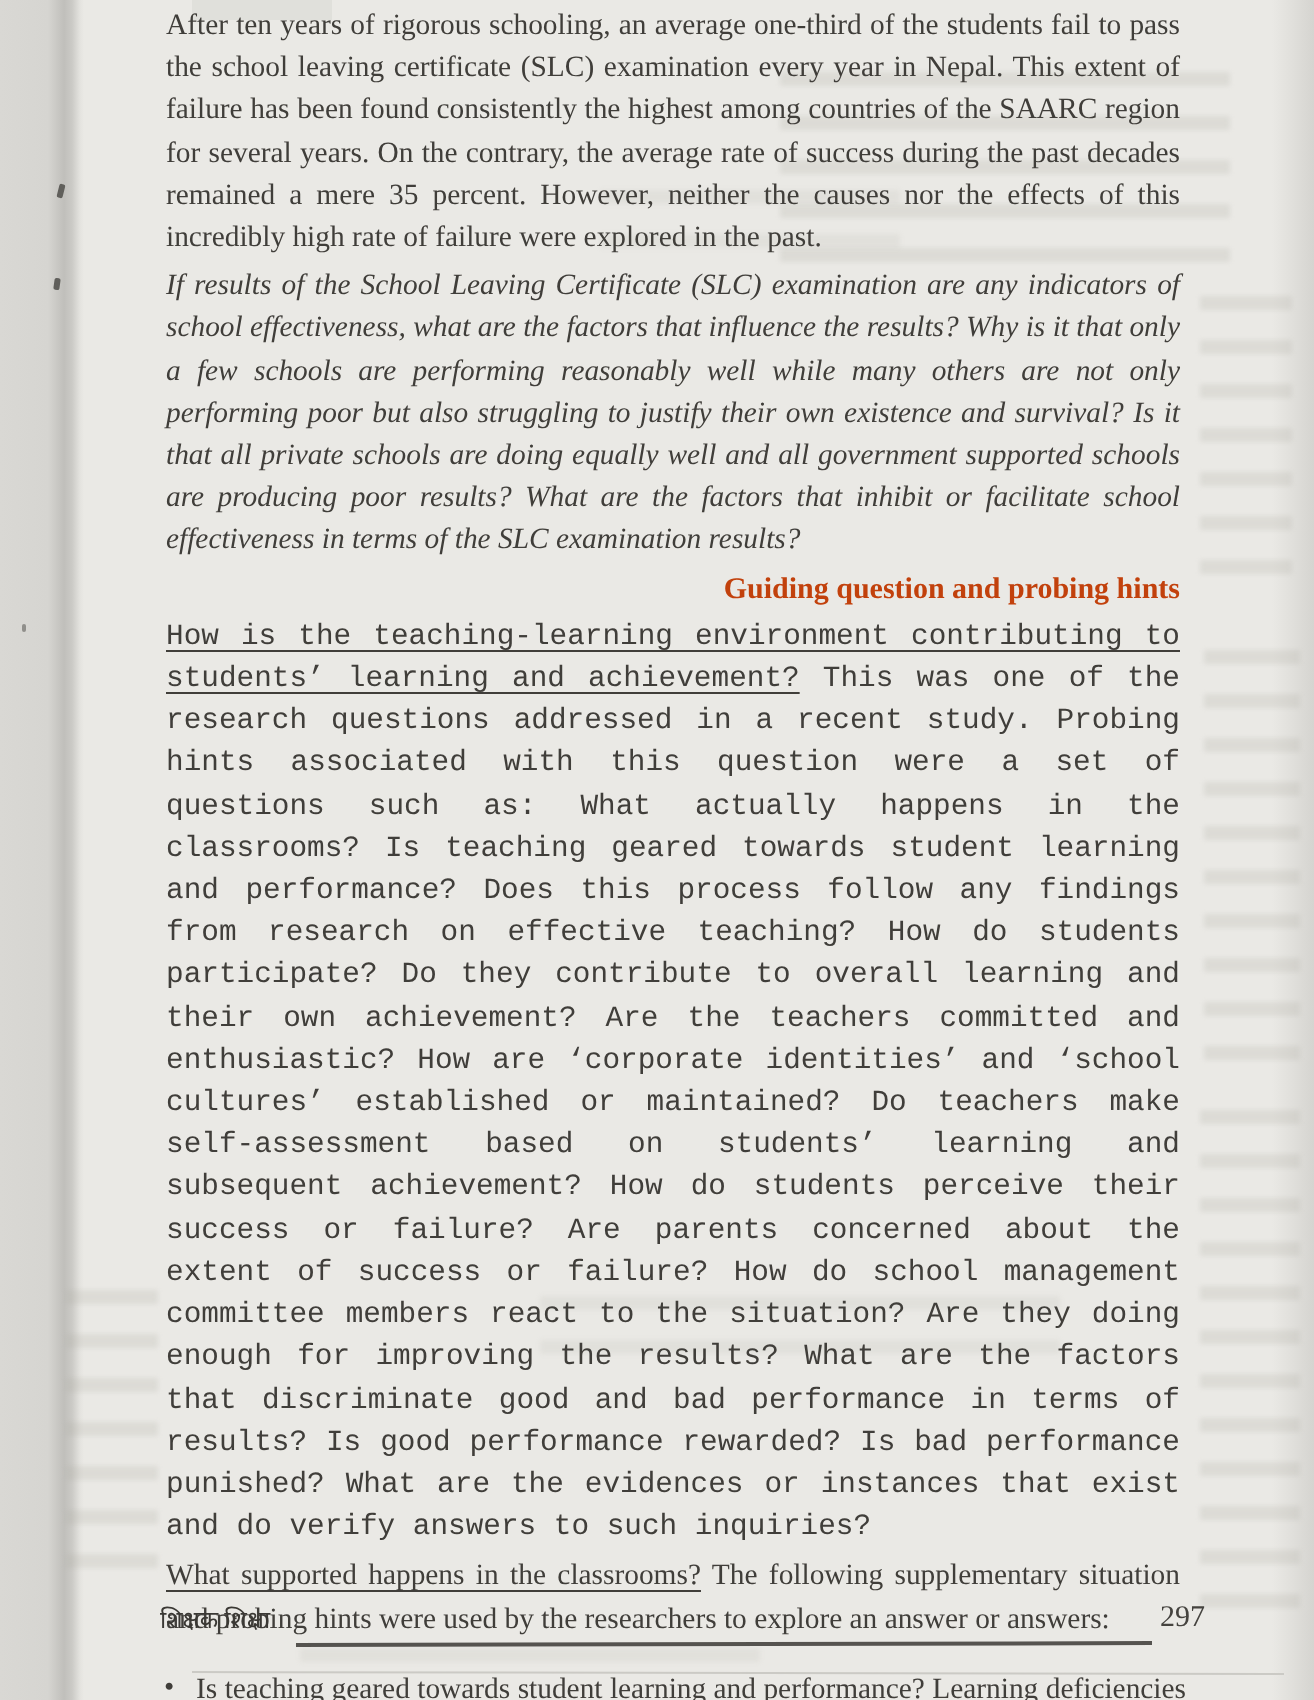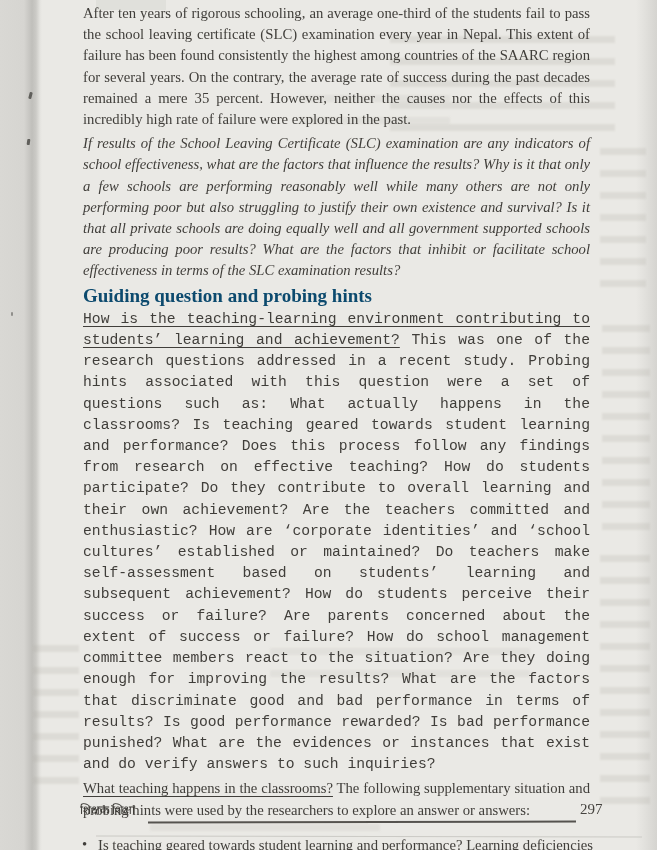--- a/index.html
+++ b/index.html
@@ -31,22 +31,22 @@
   
   .text-column {
     position:absolute; left:80px; top:0; width:513px;
     font-size:14.7px; line-height:21.2px; text-align:justify;
     color:#403e3a;
   }
   .text-column p { margin:3px; }
   .p1 { margin-top:10px; }
   .p2 { margin-top:13px;font-style:italic; }
   .section-heading {
-    margin:13px 0 0 0; font-weight:bold; font-size:19px; color:#0c4a6e;
-    text-align:left;
+    margin:13px 0 0 0; font-weight:bold; font-size:15px; color:#c2410c;
+    text-align:right;
   }
   .p3 { margin-top:0;font-family:Liberation Mono, monospace; }
   .p4 { margin-top:10px; }
   .u { text-decoration:underline; text-underline-offset:2.5px; }
   .bullet-item { margin-top:14px; padding-left:18px; position:relative; }
   .bullet-item::before { content:"\2022"; position:absolute; left:2px; top:-1px; color:#403e3a; }
   
   .footer-journal {
     position:absolute; left:80px; top:801px; font-size:12px; color:#3a3834;
   }
@@ -82,21 +82,21 @@
 
   <div class="speck" style="left:29px; top:92px; width:3px; height:7px; transform:rotate(14deg);"></div>
   <div class="speck" style="left:27px; top:139px; width:3px; height:6px; transform:rotate(8deg);"></div>
   <div class="speck" style="left:11px; top:312px; width:2px; height:4px; opacity:.6;"></div>
 
   <div class="text-column">
     <p class="p1">After ten years of rigorous schooling, an average one-third of the students fail to pass the school leaving certificate (SLC) examination every year in Nepal. This extent of failure has been found consistently the highest among countries of the SAARC region for several years. On the contrary, the average rate of success during the past decades remained a mere 35 percent. However, neither the causes nor the effects of this incredibly high rate of failure were explored in the past.</p>
     <p class="p2">If results of the School Leaving Certificate (SLC) examination are any indicators of school effectiveness, what are the factors that influence the results? Why is it that only a few schools are performing reasonably well while many others are not only performing poor but also struggling to justify their own existence and survival? Is it that all private schools are doing equally well and all government supported schools are producing poor results? What are the factors that inhibit or facilitate school effectiveness in terms of the SLC examination results?</p>
     <p class="section-heading">Guiding question and probing hints</p>
     <p class="p3"><span class="u">How is the teaching-learning environment contributing to students’ learning and achievement?</span><span> This was one of the research questions addressed in a recent study. Probing hints associated with this question were a set of questions such as: What actually happens in the classrooms? Is teaching geared towards student learning and performance? Does this process follow any findings from research on effective teaching? How do students participate? Do they contribute to overall learning and their own achievement? Are the teachers committed and enthusiastic? How are ‘corporate identities’ and ‘school cultures’ established or maintained? Do teachers make self-assessment based on students’ learning and subsequent achievement? How do students perceive their success or failure? Are parents concerned about the extent of success or failure? How do school management committee members react to the situation? Are they doing enough for improving the results? What are the factors that discriminate good and bad performance in terms of results? Is good performance rewarded? Is bad performance punished? What are the evidences or instances that exist and do verify answers to such inquiries?</span></p>
-    <p class="p4"><span class="u">What teaching happens in the classrooms?</span><span> The following supplementary situation and probing hints were used by the researchers to explore an answer or answers:</span></p>
+    <p class="p4"><span class="u">What supported happens in the classrooms?</span><span> The following supplementary situation and probing hints were used by the researchers to explore an answer or answers:</span></p>
     <div class="bullet-item"><span>Is teaching geared towards student learning and performance? Learning deficiencies identified? Objectives stated? Practice opportunities provided? Individual attention given? Assessment of learning done? Feedback given?</span></div>
   </div>
 
   <span class="footer-journal">शिक्षक शिक्षा</span>
   <div class="footer-rule"></div>
   <span class="footer-pageno">297</span>
   <div class="footer-rule-faint"></div>
 
 </div>
 

